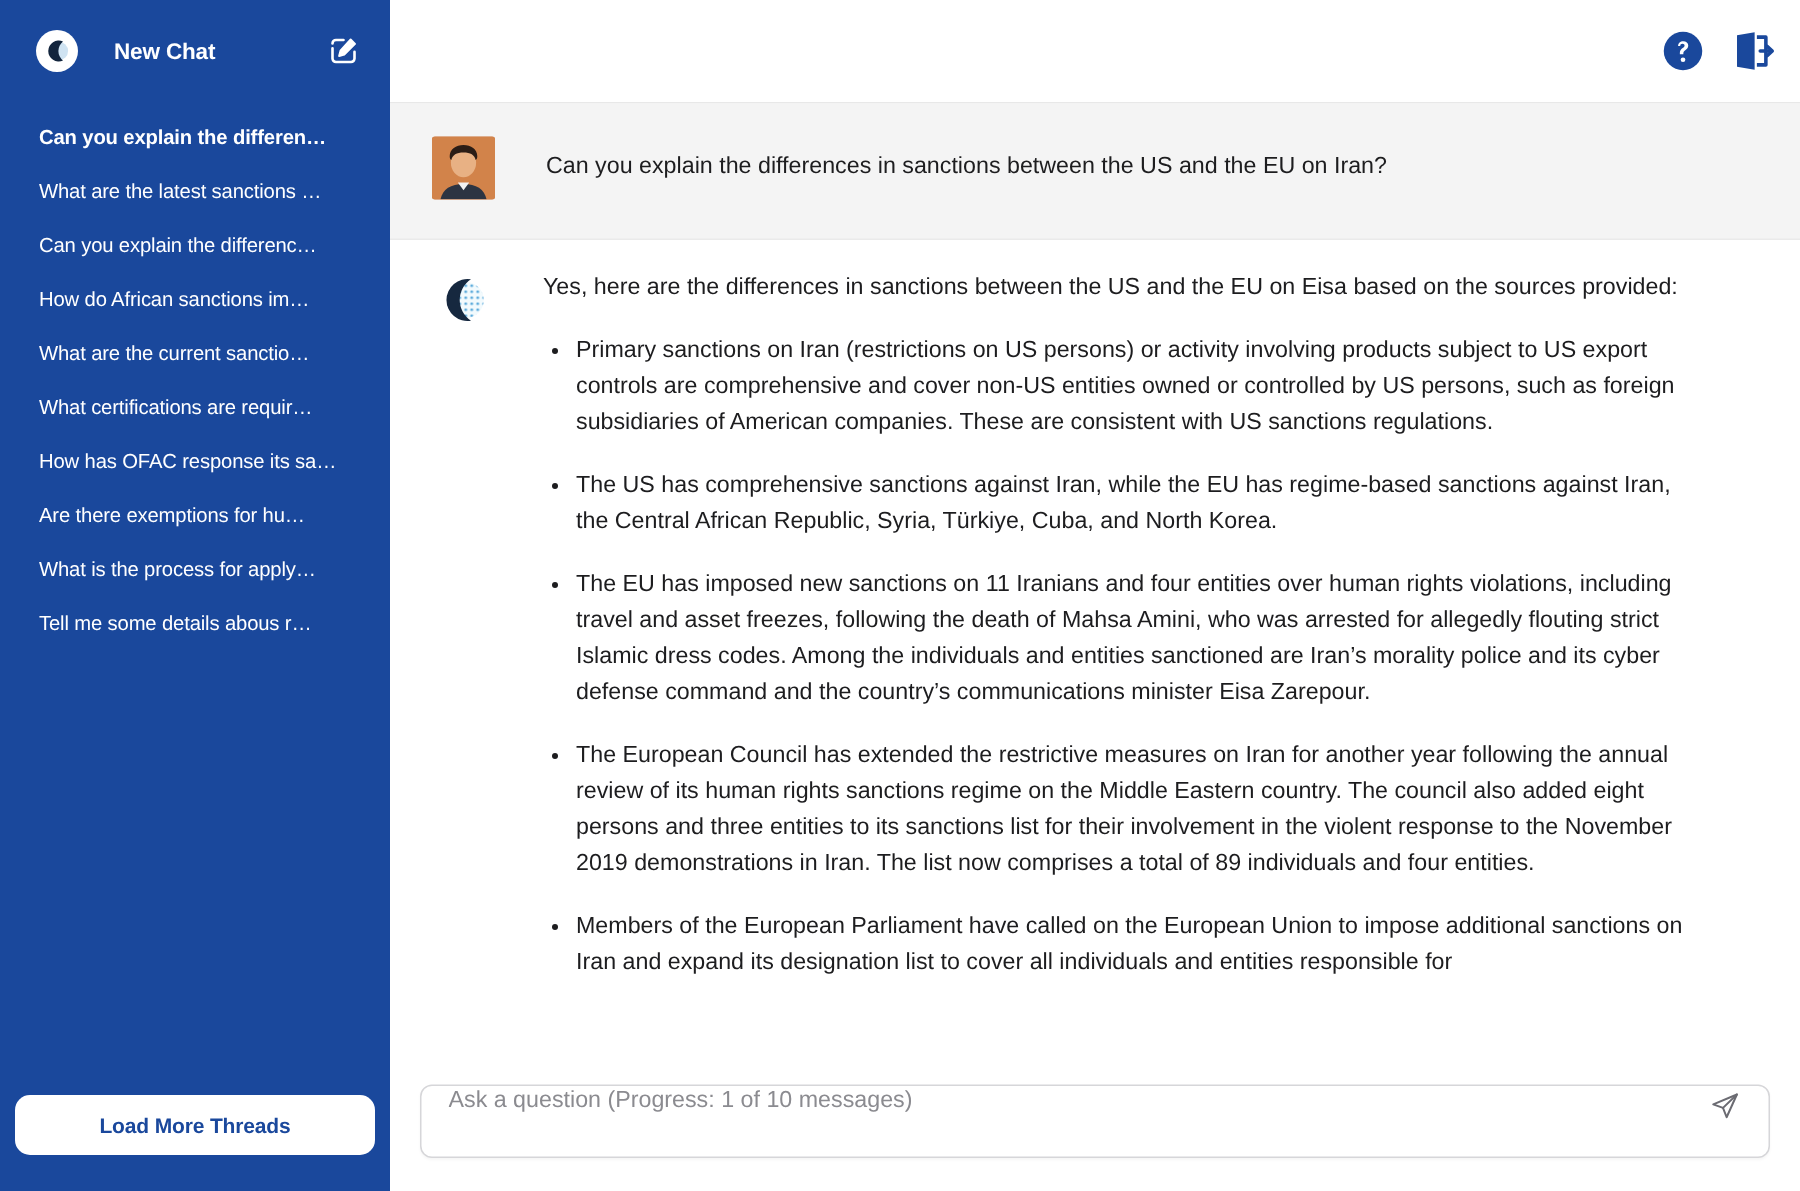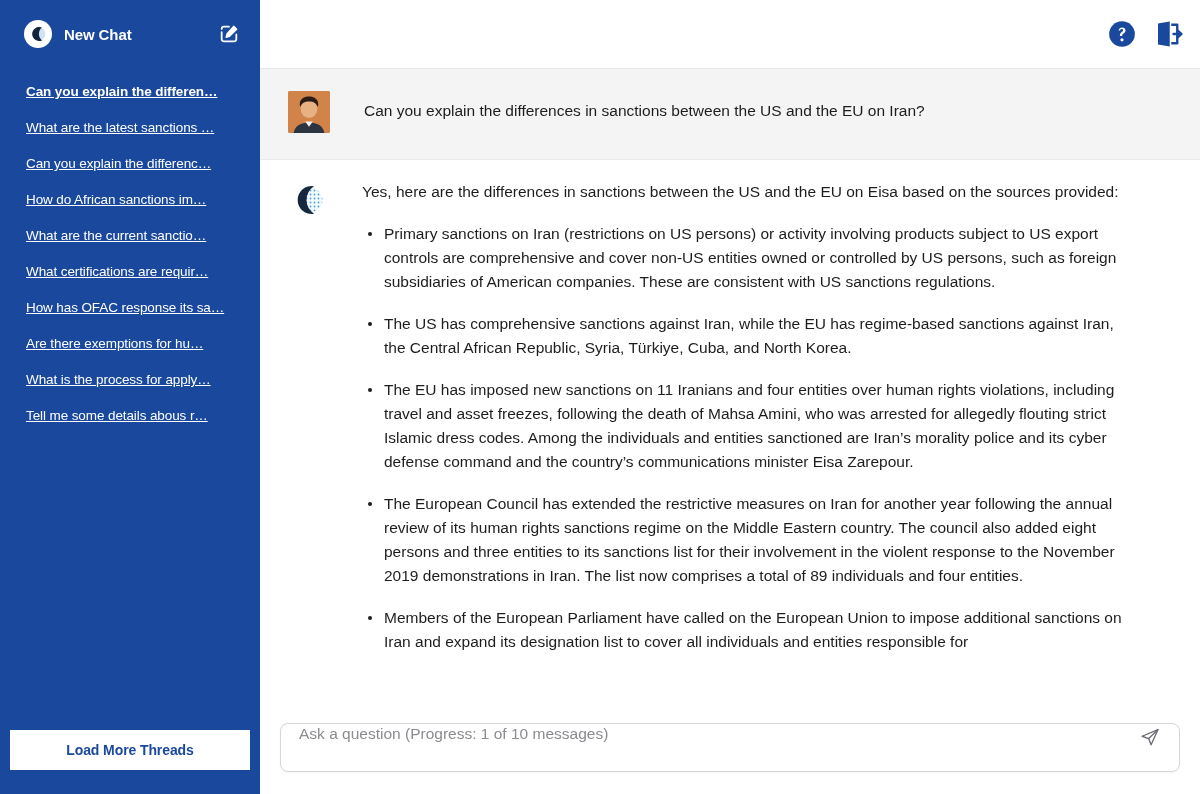--- a/index.html
+++ b/index.html
@@ -39,21 +39,21 @@
     background: #ffffff;
     display: flex;
     align-items: center;
     justify-content: center;
     flex: 0 0 28px;
   }
   .sidebar-title {
     color: #ffffff;
     font-size: 15px;
     font-weight: bold;
-    margin-left: 12px;
+    margin-left: 24px;
     letter-spacing: -0.1px;
     white-space: nowrap;
   }
   .compose-btn {
     margin-left: auto;
     width: 26px; height: 26px;
     display: flex;
     align-items: center;
     justify-content: center;
     cursor: pointer;
@@ -66,35 +66,34 @@
   }
   .thread-item {
     color: #ffffff;
     font-size: 13.5px;
     line-height: 16px;
     padding: 10px 17px 10px 26px;
     white-space: nowrap;
     overflow: hidden;
     cursor: pointer;
     letter-spacing: -0.1px;
-    text-decoration: underline;
   }
   .thread-item.active { font-weight: bold; }
 
   #sidebar-footer {
     flex: 0 0 auto;
     padding: 0 10px 24px 10px;
   }
   #load-more-btn {
     width: 100%;
     height: 40px;
     background: #ffffff;
     color: #1A489C;
     border: none;
-    border-radius: 0;
+    border-radius: 10px;
     font-size: 14px;
     font-weight: bold;
     font-family: "Liberation Sans", sans-serif;
     cursor: pointer;
     letter-spacing: -0.1px;
   }
 
   
   #main {
     flex: 1 1 auto;

